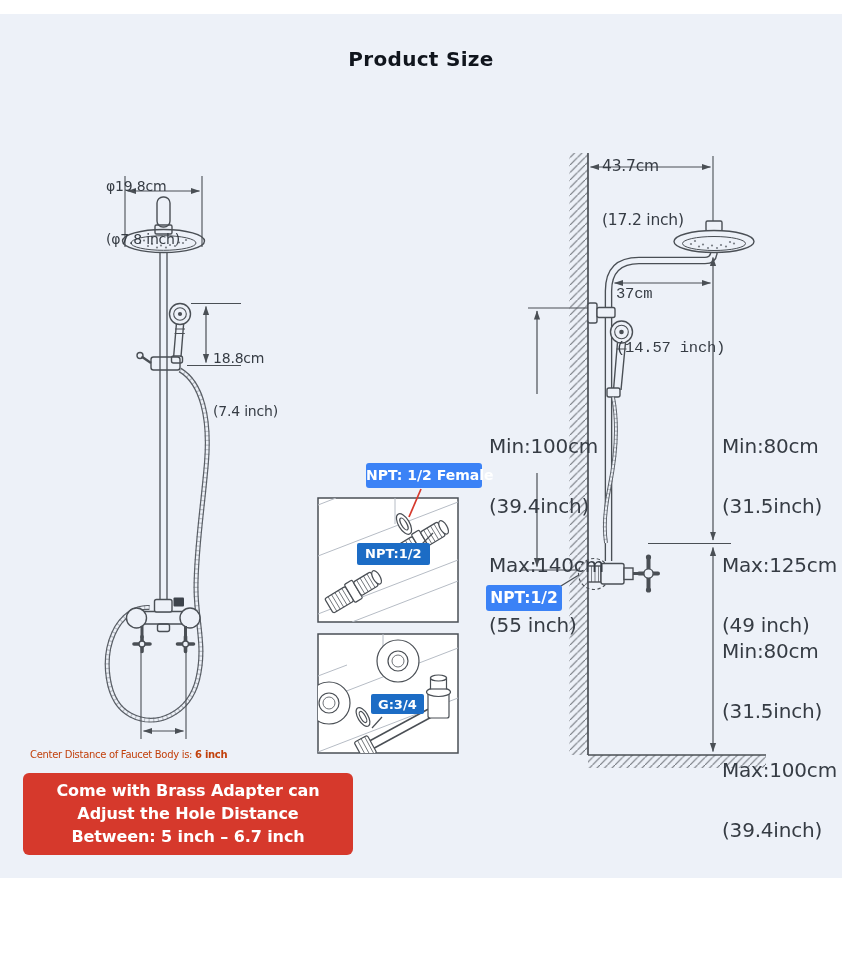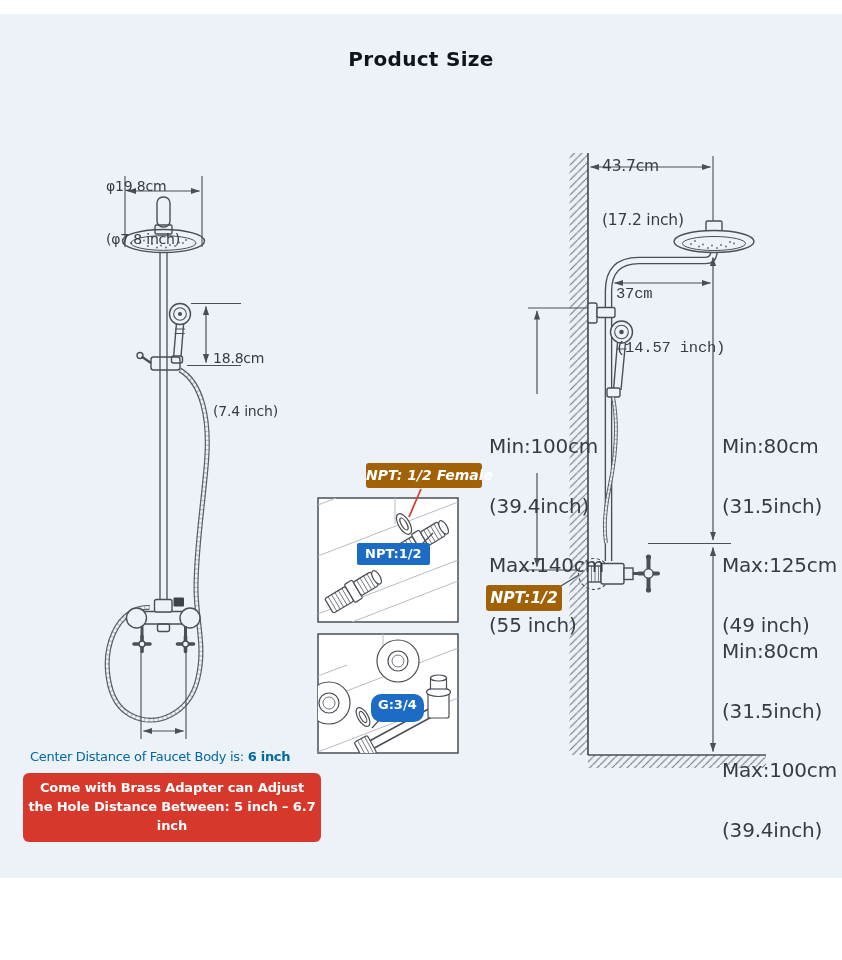--- a/index.html
+++ b/index.html
@@ -6,31 +6,31 @@
   .stage{position:relative;width:842px;height:960px;background:#ffffff;overflow:hidden;
          font-family:"DejaVu Sans",sans-serif;}
   .panel{position:absolute;left:0;top:14px;width:842px;height:864px;background:#edf1f8;}
   svg.art{position:absolute;left:0;top:0;}
   .title{position:absolute;left:0;top:47px;width:100%;text-align:center;
          font-size:20px;font-weight:bold;color:#10151d;letter-spacing:.3px;}
   .lbl{position:absolute;font-size:20px;line-height:1.18;color:#363c44;
        letter-spacing:-.2px;white-space:nowrap;}
   .lbl span{display:block;margin-top:36px;}
   .tag{position:absolute;color:#ffffff;font-weight:bold;text-align:center;white-space:nowrap;}
-  .tag-red{background:#a16207;font-style:italic;}
+  .tag-red{background:#3b82f6;}
   .tag-blue{background:#1c6cc5;}
   #npt-female{left:366px;top:463px;width:116px;height:25px;line-height:25px;font-size:14px;border-radius:3px;}
   #npt-blue{left:357px;top:543px;height:22px;line-height:22px;padding:0 8px;font-size:13px;border-radius:2px;}
-  #g34{left:371px;top:694px;height:28px;line-height:21px;padding:0 7px;font-size:13px;border-radius:10px;}
+  #g34{left:371px;top:694px;height:20px;line-height:21px;padding:0 7px;font-size:13px;border-radius:2px;}
   #npt-wall{left:486px;top:585px;width:76px;height:26px;line-height:26px;font-size:15.5px;border-radius:3px;}
-  .footer-line{position:absolute;left:30px;top:749px;font-size:13px;color:#0369a1;
+  .footer-line{position:absolute;left:30px;top:749px;font-size:10px;color:#c2410c;
                letter-spacing:-.3px;white-space:nowrap;}
   .note{position:absolute;left:23px;top:773px;width:290px;background:#d6392c;color:#ffffff;
-        border-radius:6px;font-size:13px;line-height:1.45;text-align:center;
-        padding:6px 4px;font-weight:bold;letter-spacing:-.1px;}
+        border-radius:6px;font-size:16px;line-height:1.45;text-align:center;
+        padding:6px 20px;font-weight:bold;letter-spacing:-.1px;}
 </style>
 </head>
 <body>
 
 <div class="stage">
   <div class="panel"></div>
 
   <svg class="art" width="842" height="960" viewBox="0 0 842 960">
     <defs>
       <marker id="arr" viewBox="0 0 10 10" refX="8.5" refY="5" markerWidth="10" markerHeight="10" orient="auto-start-reverse" markerUnits="userSpaceOnUse">

